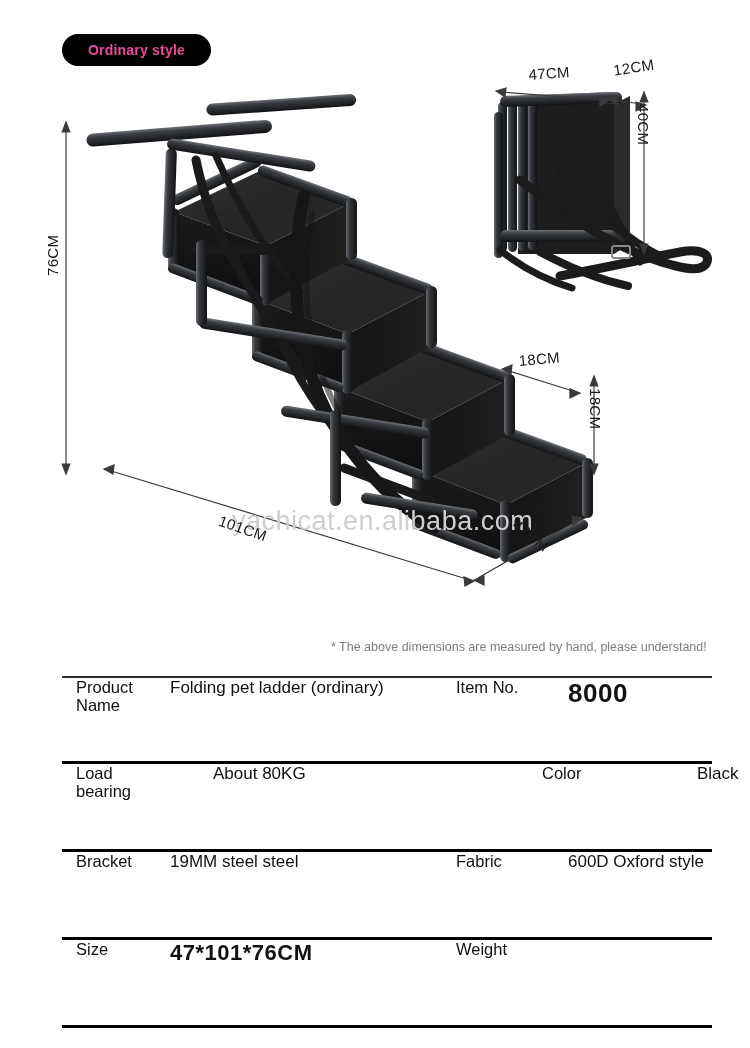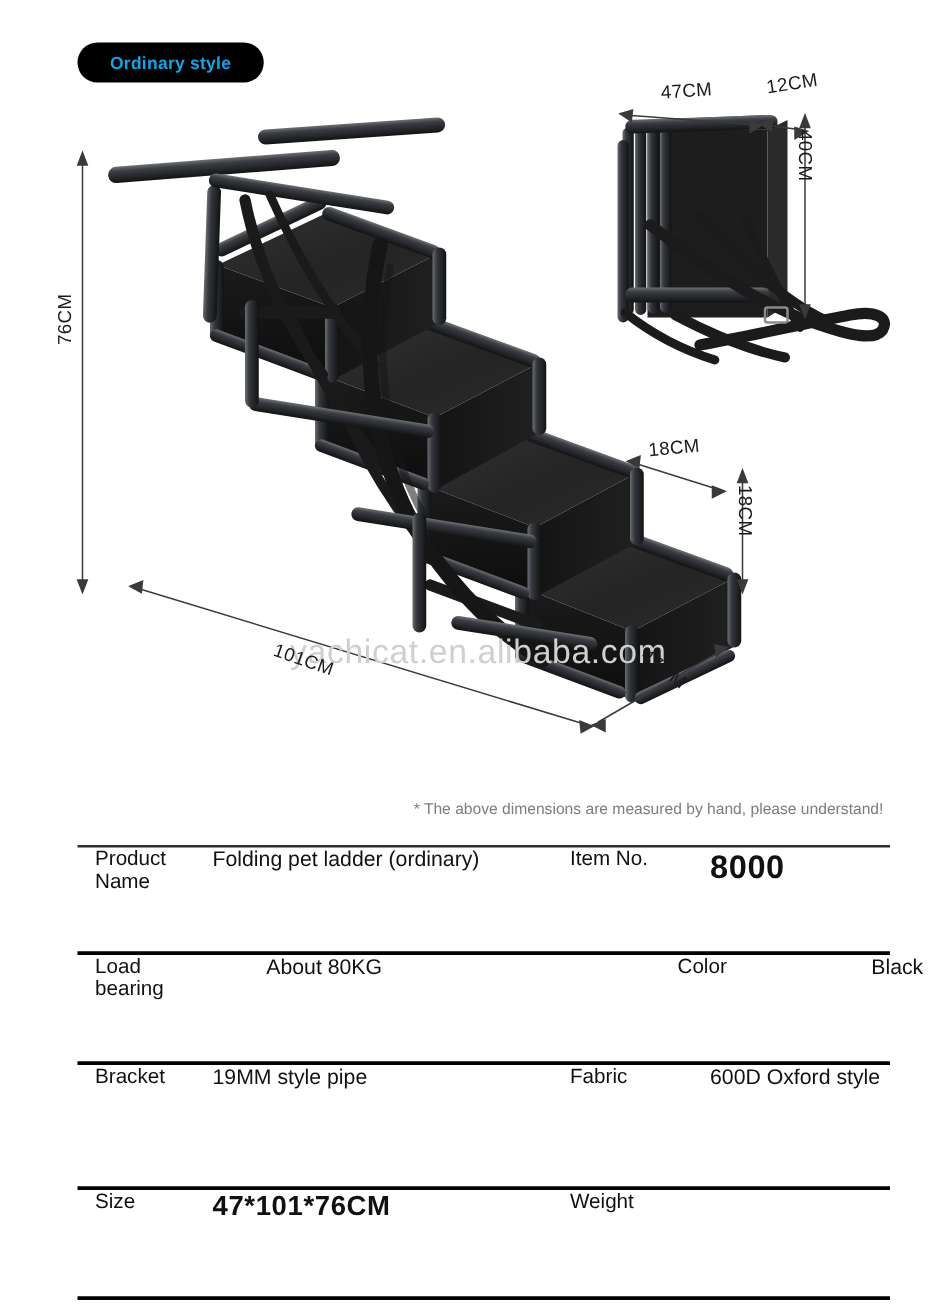--- a/index.html
+++ b/index.html
@@ -15,21 +15,21 @@
     font-family: "Liberation Sans", sans-serif;
     color: #111;
   }
 
   
   #style-badge {
     position: absolute;
     left: 62px;
     top: 34px;
     background: #000000;
-    color: #0ea5e9;
+    color: #ec4899;
     border-radius: 22px;
     padding: 9px 26px;
     font-size: 14px;
     font-weight: bold;
     letter-spacing: .2px;
     line-height: 1;
     z-index: 40;
   }
 
   
@@ -127,21 +127,21 @@
     width: 100%;
   }
   .spec-row {
     display: flex;
     align-items: flex-start;
     border-bottom: 3px solid #000;
     box-sizing: border-box;
   }
   .spec-row.r1 { height: 86px; }
   .spec-row.r2 { height: 88px; gap: 43px; }
-  .spec-row.r3 { height: 100px; }
+  .spec-row.r3 { height: 88px; }
   .spec-row.r4 { height: 88px; }
 
   .cell-label {
     font-size: 16.5px;
     color: #111;
     line-height: 1.12;
     flex: 0 0 auto;
   }
   .cell-value {
     font-size: 17px;
@@ -383,21 +383,21 @@
     </div>
     <div class="cell-value val-a">About 80KG</div>
     <div class="cell-label lbl-b">Color</div>
     <div class="cell-value val-b">Black</div>
   </div>
 
   <div class="spec-row r3">
     <div class="cell-label lbl-a">
       <div>Bracket</div>
     </div>
-    <div class="cell-value val-a">19MM style pipe</div>
+    <div class="cell-value val-a">19MM steel steel</div>
     <div class="cell-label lbl-b">Fabric</div>
     <div class="cell-value val-b">600D Oxford style</div>
   </div>
 
   <div class="spec-row r4">
     <div class="cell-label lbl-a">
       <div>Size</div>
     </div>
     <div class="cell-value val-a size-value">47*101*76CM</div>
     <div class="cell-label lbl-b">Weight</div>

